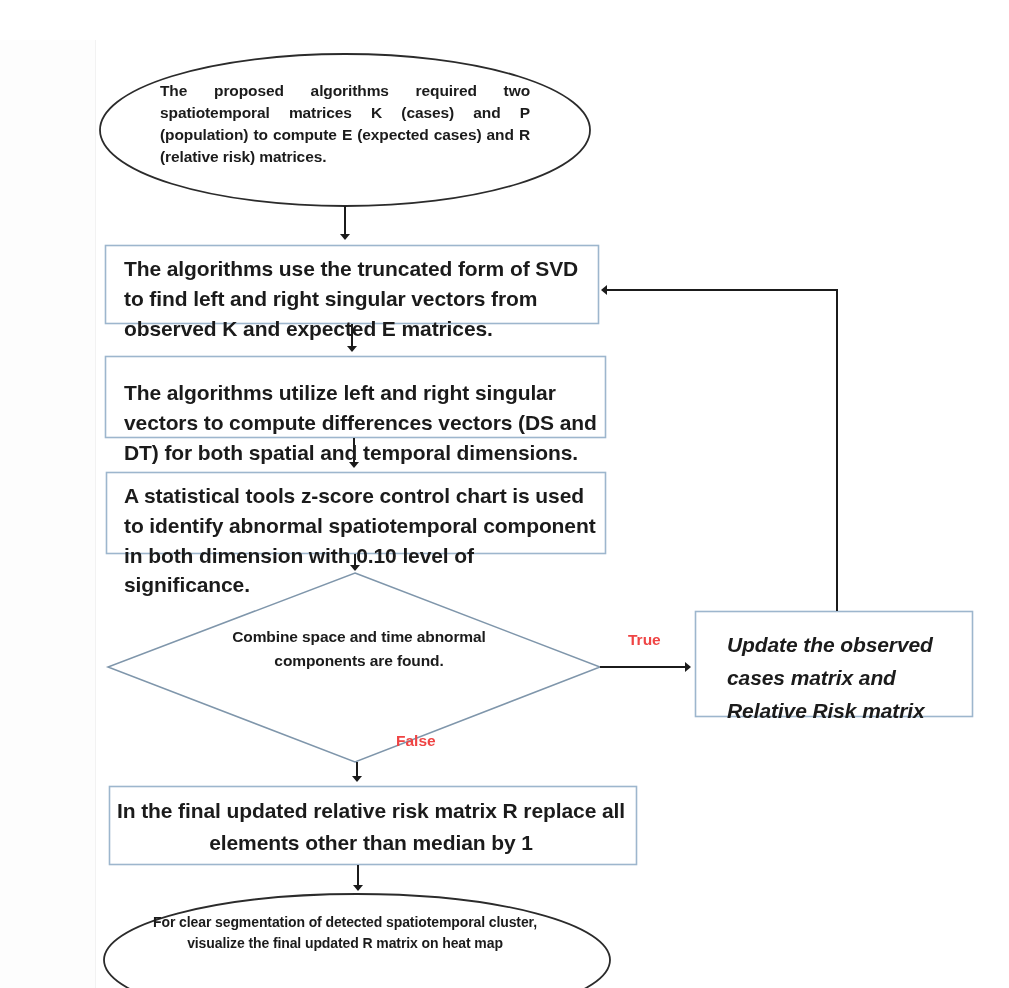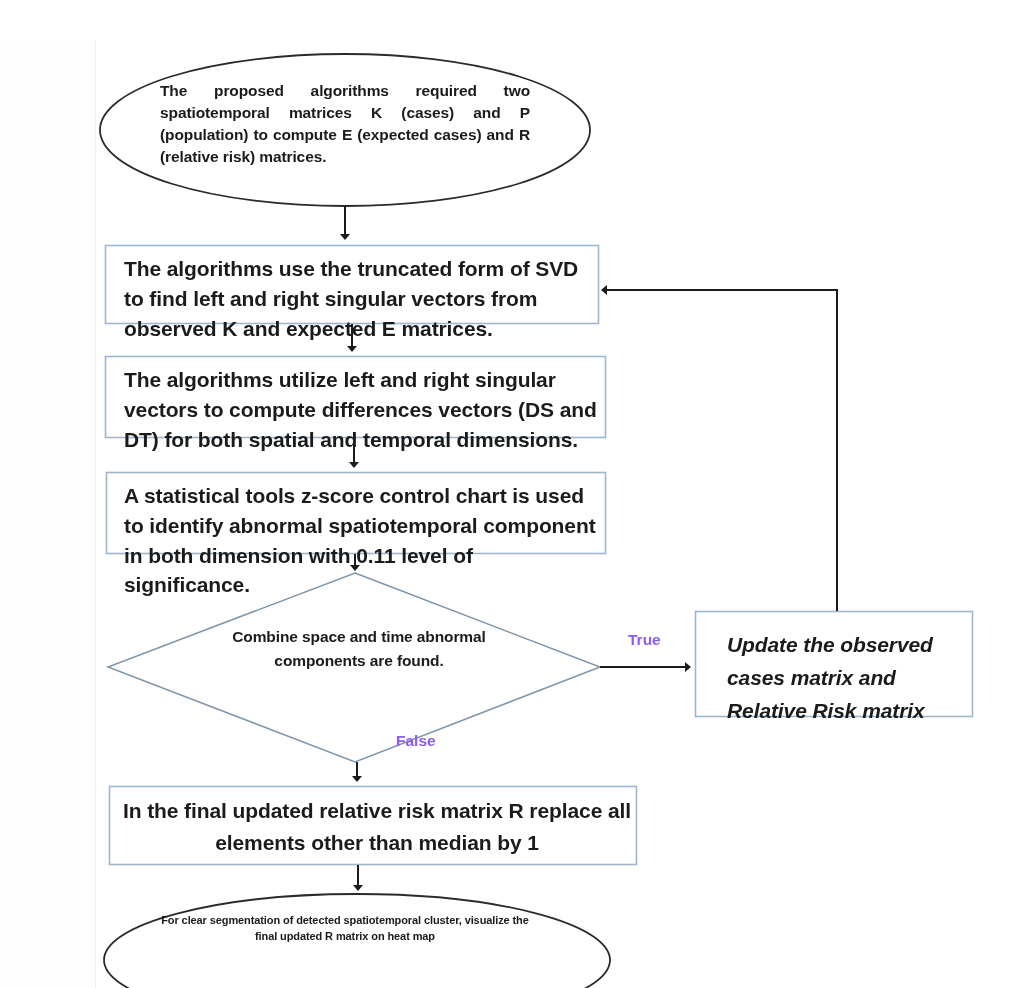--- a/index.html
+++ b/index.html
@@ -51,46 +51,46 @@
     top: 40px;
     width: 370px;
     font-size: 15.5px;
     text-align: justify;
     text-align-last: left;
   }
   .txt-ellipse-bottom {
     left: 150px;
     top: 872px;
     width: 390px;
-    font-size: 11px;
+    font-size: 14px;
     text-align: center;
     line-height: 1.48;
   }
   .txt-box {
     font-size: 21px;
     text-align: left;
   }
   .txt-box2  { left: 124px; top: 214px; width: 465px; }
-  .txt-box3  { left: 124px; top: 325px; width: 475px; }
+  .txt-box3  { left: 124px; top: 338px; width: 475px; }
   .txt-box4  { left: 124px; top: 441px; width: 475px; }
-  .txt-box6  { left: 122px; top: 755px; width: 510px; text-align: center; line-height: 1.5; }
+  .txt-box6  { left: 116px; top: 755px; width: 510px; text-align: center; line-height: 1.5; }
   .txt-update { left: 727px; top: 588px; width: 240px; line-height: 1.58; font-style: italic; }
   .txt-diamond {
     left: 214px;
     top: 585px;
     width: 290px;
     font-size: 15.5px;
     text-align: center;
     line-height: 1.52;
   }
   .edge-label {
     position: absolute;
     font-size: 15.5px;
     font-weight: bold;
-    color: #8b5cf6;
+    color: #ef4444;
     pointer-events: none;
   }
   .lbl-true  { left: 628px; top: 591px; }
   .lbl-false { left: 396px; top: 692px; }
 </style>
 </head>
 <body>
 
 <div id="canvas">
 
@@ -141,21 +141,21 @@
 
     <line x1="358" y1="825" x2="358" y2="848" stroke="#1b1b1b" stroke-width="2" marker-end="url(#arrow-down)"></line>
   </svg>
 
   <div class="node-text txt-ellipse-top">The proposed algorithms required two spatiotemporal matrices K (cases) and P (population) to compute E (expected cases) and R (relative risk) matrices.</div>
 
   <div class="node-text txt-box txt-box2">The algorithms use the truncated form of SVD to find left and right singular vectors from observed K and expected E matrices.</div>
 
   <div class="node-text txt-box txt-box3">The algorithms utilize left and right singular vectors to compute differences vectors (DS and DT) for both spatial and temporal dimensions.</div>
 
-  <div class="node-text txt-box txt-box4">A statistical tools z-score control chart is used to identify abnormal spatiotemporal component in both dimension with 0.11 level of significance.</div>
+  <div class="node-text txt-box txt-box4">A statistical tools z-score control chart is used to identify abnormal spatiotemporal component in both dimension with 0.10 level of significance.</div>
 
   <div class="node-text txt-diamond">Combine space and time abnormal components are found.</div>
 
   <div class="node-text txt-box txt-update">Update the observed cases matrix and Relative Risk matrix</div>
 
   <div class="node-text txt-box txt-box6">In the final updated relative risk matrix R replace all elements other than median by 1</div>
 
   <div class="node-text txt-ellipse-bottom">For clear segmentation of detected spatiotemporal cluster, visualize the final updated R matrix on heat map</div>
 
   <div class="edge-label lbl-true">True</div>

